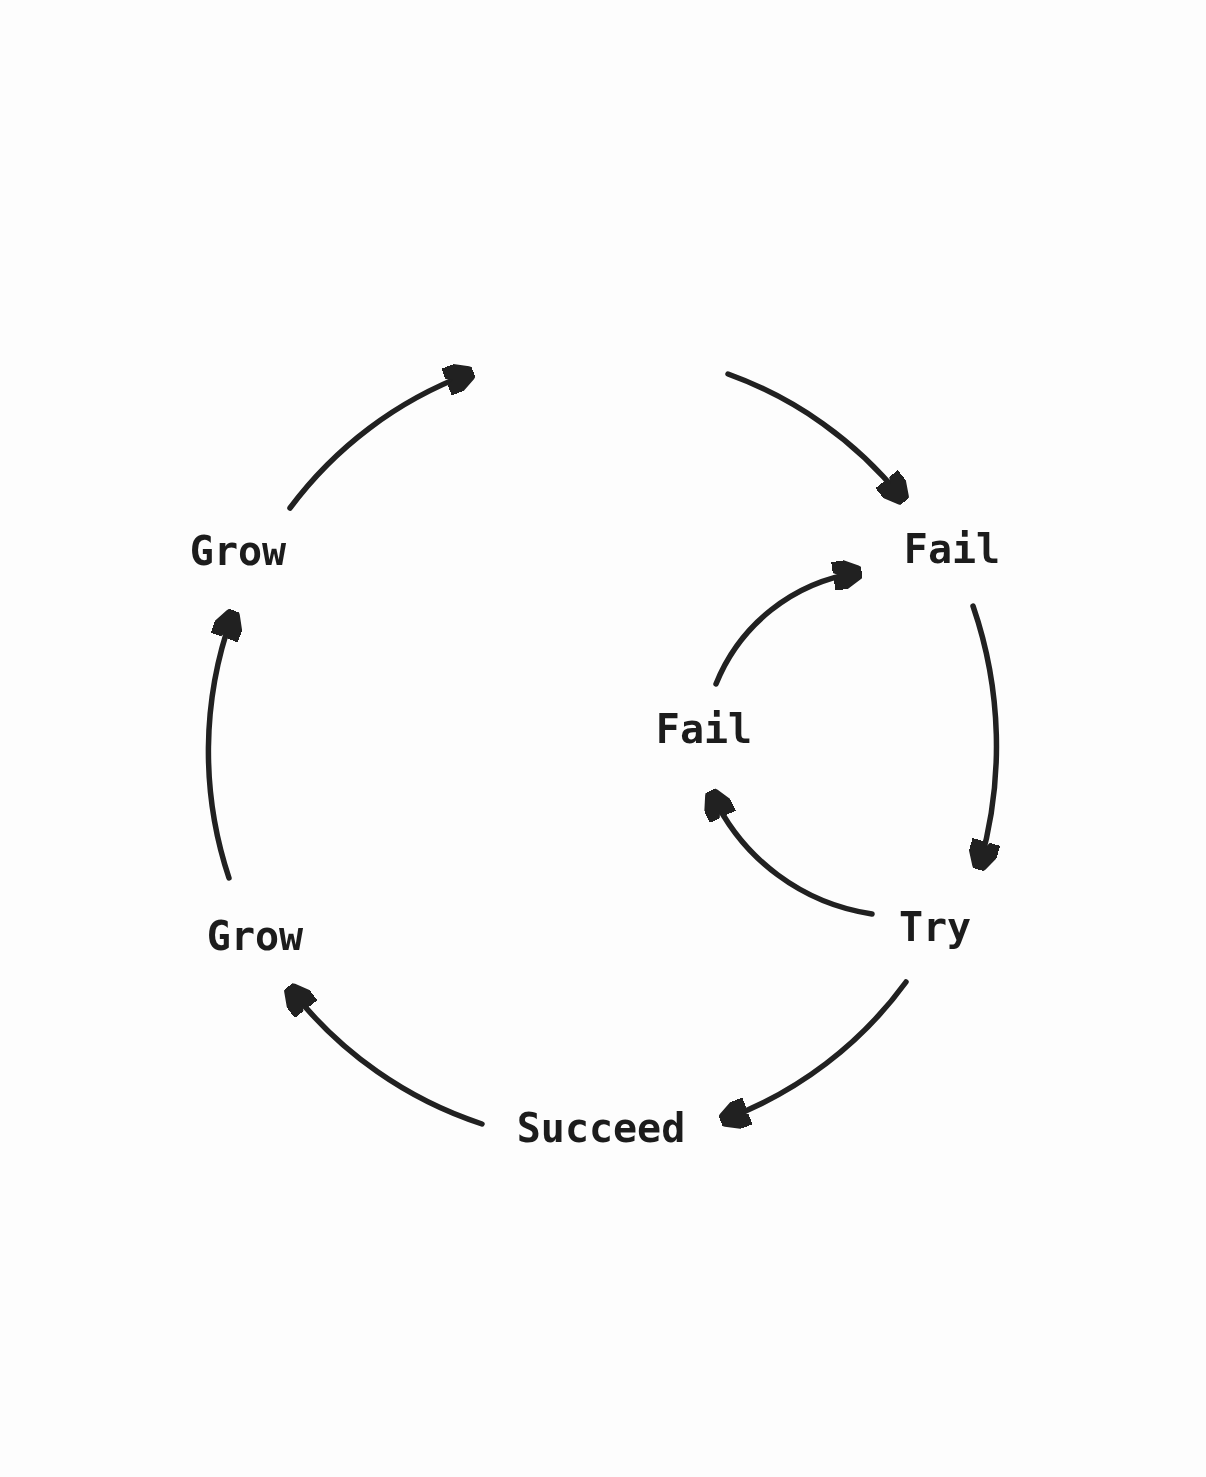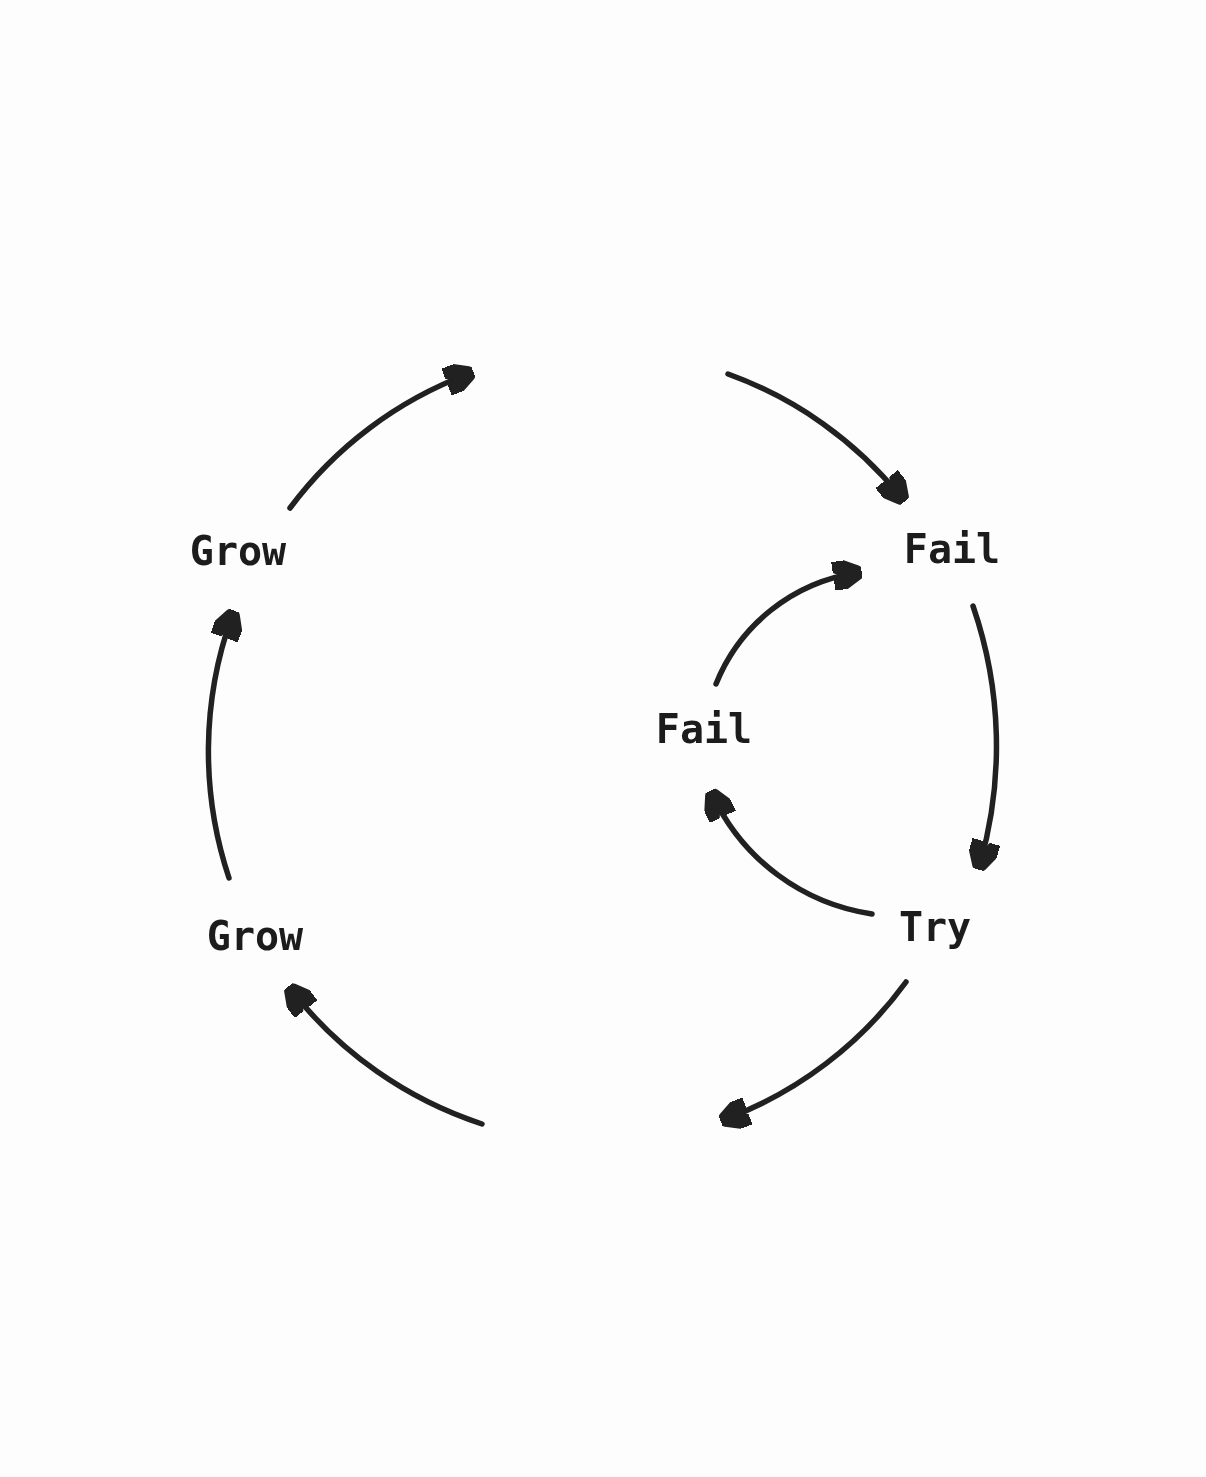--- a/index.html
+++ b/index.html
@@ -63,18 +63,19 @@
     <path d="M 716 684 A 180 180 0 0 1 856 573" marker-end="url(#arrowhead)"></path>
   </svg>
 
 
   <div class="node" style="left:952px; top:549px">Fail</div>
 
   <div class="node" style="left:704px; top:729px">Fail</div>
 
   <div class="node" style="left:935px; top:927px">Try</div>
 
+  <div class="node" style="left:601px; top:1128px">Succeed</div>
 
   <div class="node" style="left:255px; top:936px">Grow</div>
 
   <div class="node" style="left:238px; top:551px">Grow</div>
 
 </div>
 
 </body></html>

